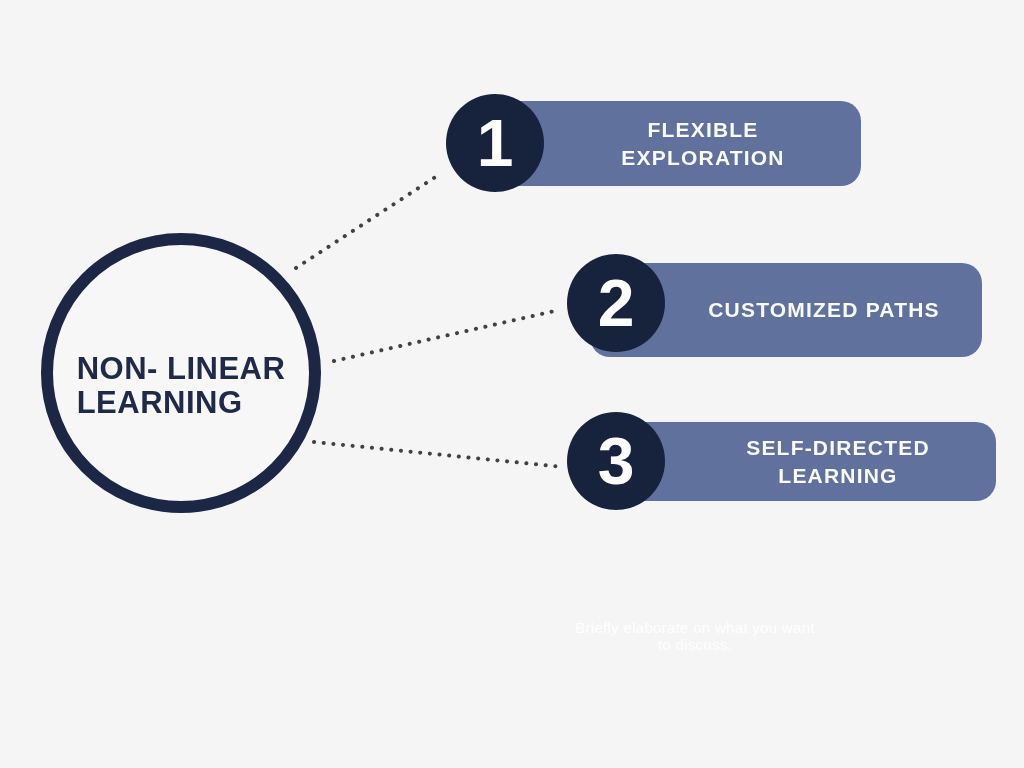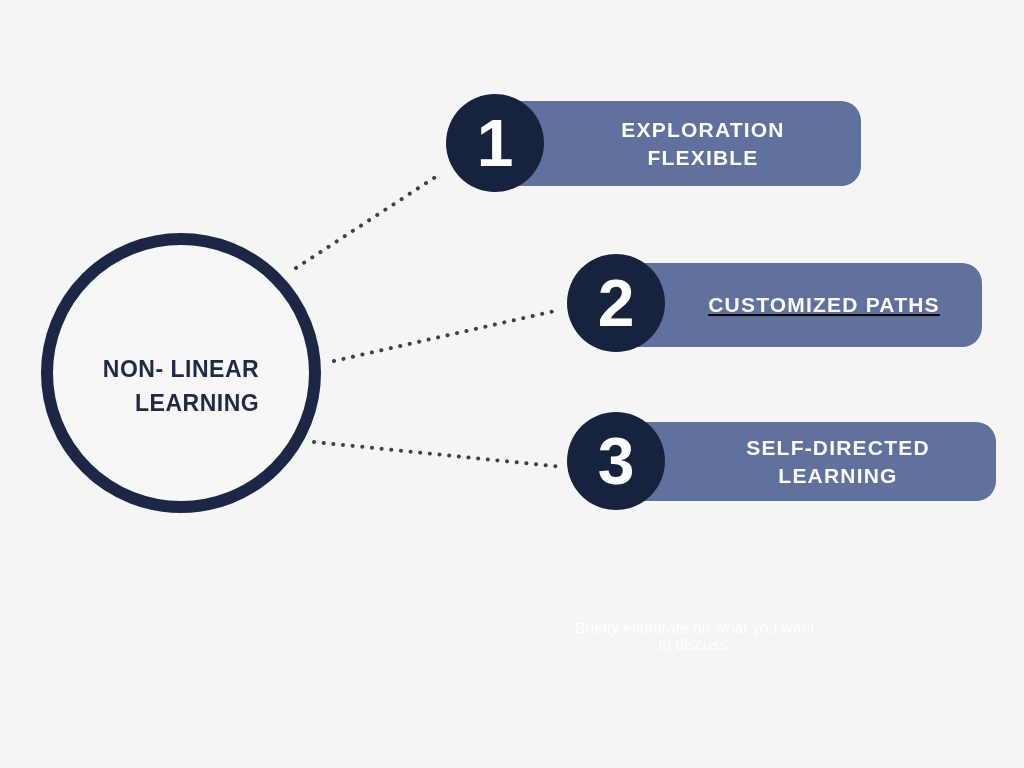--- a/index.html
+++ b/index.html
@@ -27,44 +27,44 @@
     width: 256px; height: 256px;
     border: 12px solid #1b2745;
     border-radius: 50%;
     background: #f7f7f8;
     display: flex;
     align-items: center;
     justify-content: center;
   }
   .hub-text {
     padding-top: 26px;
-    text-align: right;
+    text-align: left;
     color: #1e2a47;
-    font-size: 23px;
+    font-size: 31px;
     font-weight: bold;
     line-height: 34px;
     letter-spacing: 0.5px;
     white-space: nowrap;
   }
   
   .item { position: absolute; }
   .item-1 { left: 446px; top: 94px;  width: 415px; height: 100px; }
   .item-2 { left: 567px; top: 254px; width: 416px; height: 100px; }
   .item-3 { left: 567px; top: 412px; width: 416px; height: 101px; }
 
   .pill {
     position: absolute;
     background: #5f719c;
     border-radius: 20px;
     display: flex;
     align-items: center;
     justify-content: center;
   }
   .item-1 .pill { left: 22px; top: 7px;  width: 393px; height: 85px; padding-left: 77px; box-sizing: content-box; width: 316px; }
-  .item-2 .pill { left: 23px; top: 9px;  width: 316px; height: 84px; padding-left: 76px; text-decoration: underline; }
+  .item-2 .pill { left: 23px; top: 9px;  width: 316px; height: 94px; padding-left: 76px; }
   .item-3 .pill { left: 37px; top: 10px; width: 316px; height: 79px; padding-left: 76px; }
 
   .pill-label {
     text-align: center;
     color: #fbfbfb;
     font-size: 21px;
     font-weight: bold;
     letter-spacing: 1.2px;
     line-height: 28px;
     white-space: nowrap;
@@ -110,22 +110,22 @@
   <div class="hub">
     <div class="hub-text">
       <div>NON- LINEAR</div>
       <div>LEARNING</div>
     </div>
   </div>
 
   <div class="item item-1">
     <div class="pill">
       <div class="pill-label">
+        <div>FLEXIBLE</div>
         <div>EXPLORATION</div>
-        <div>FLEXIBLE</div>
       </div>
     </div>
     <div class="num-circle">
       <span class="num">1</span>
     </div>
   </div>
 
   <div class="item item-2">
     <div class="pill">
       <div class="pill-label">

